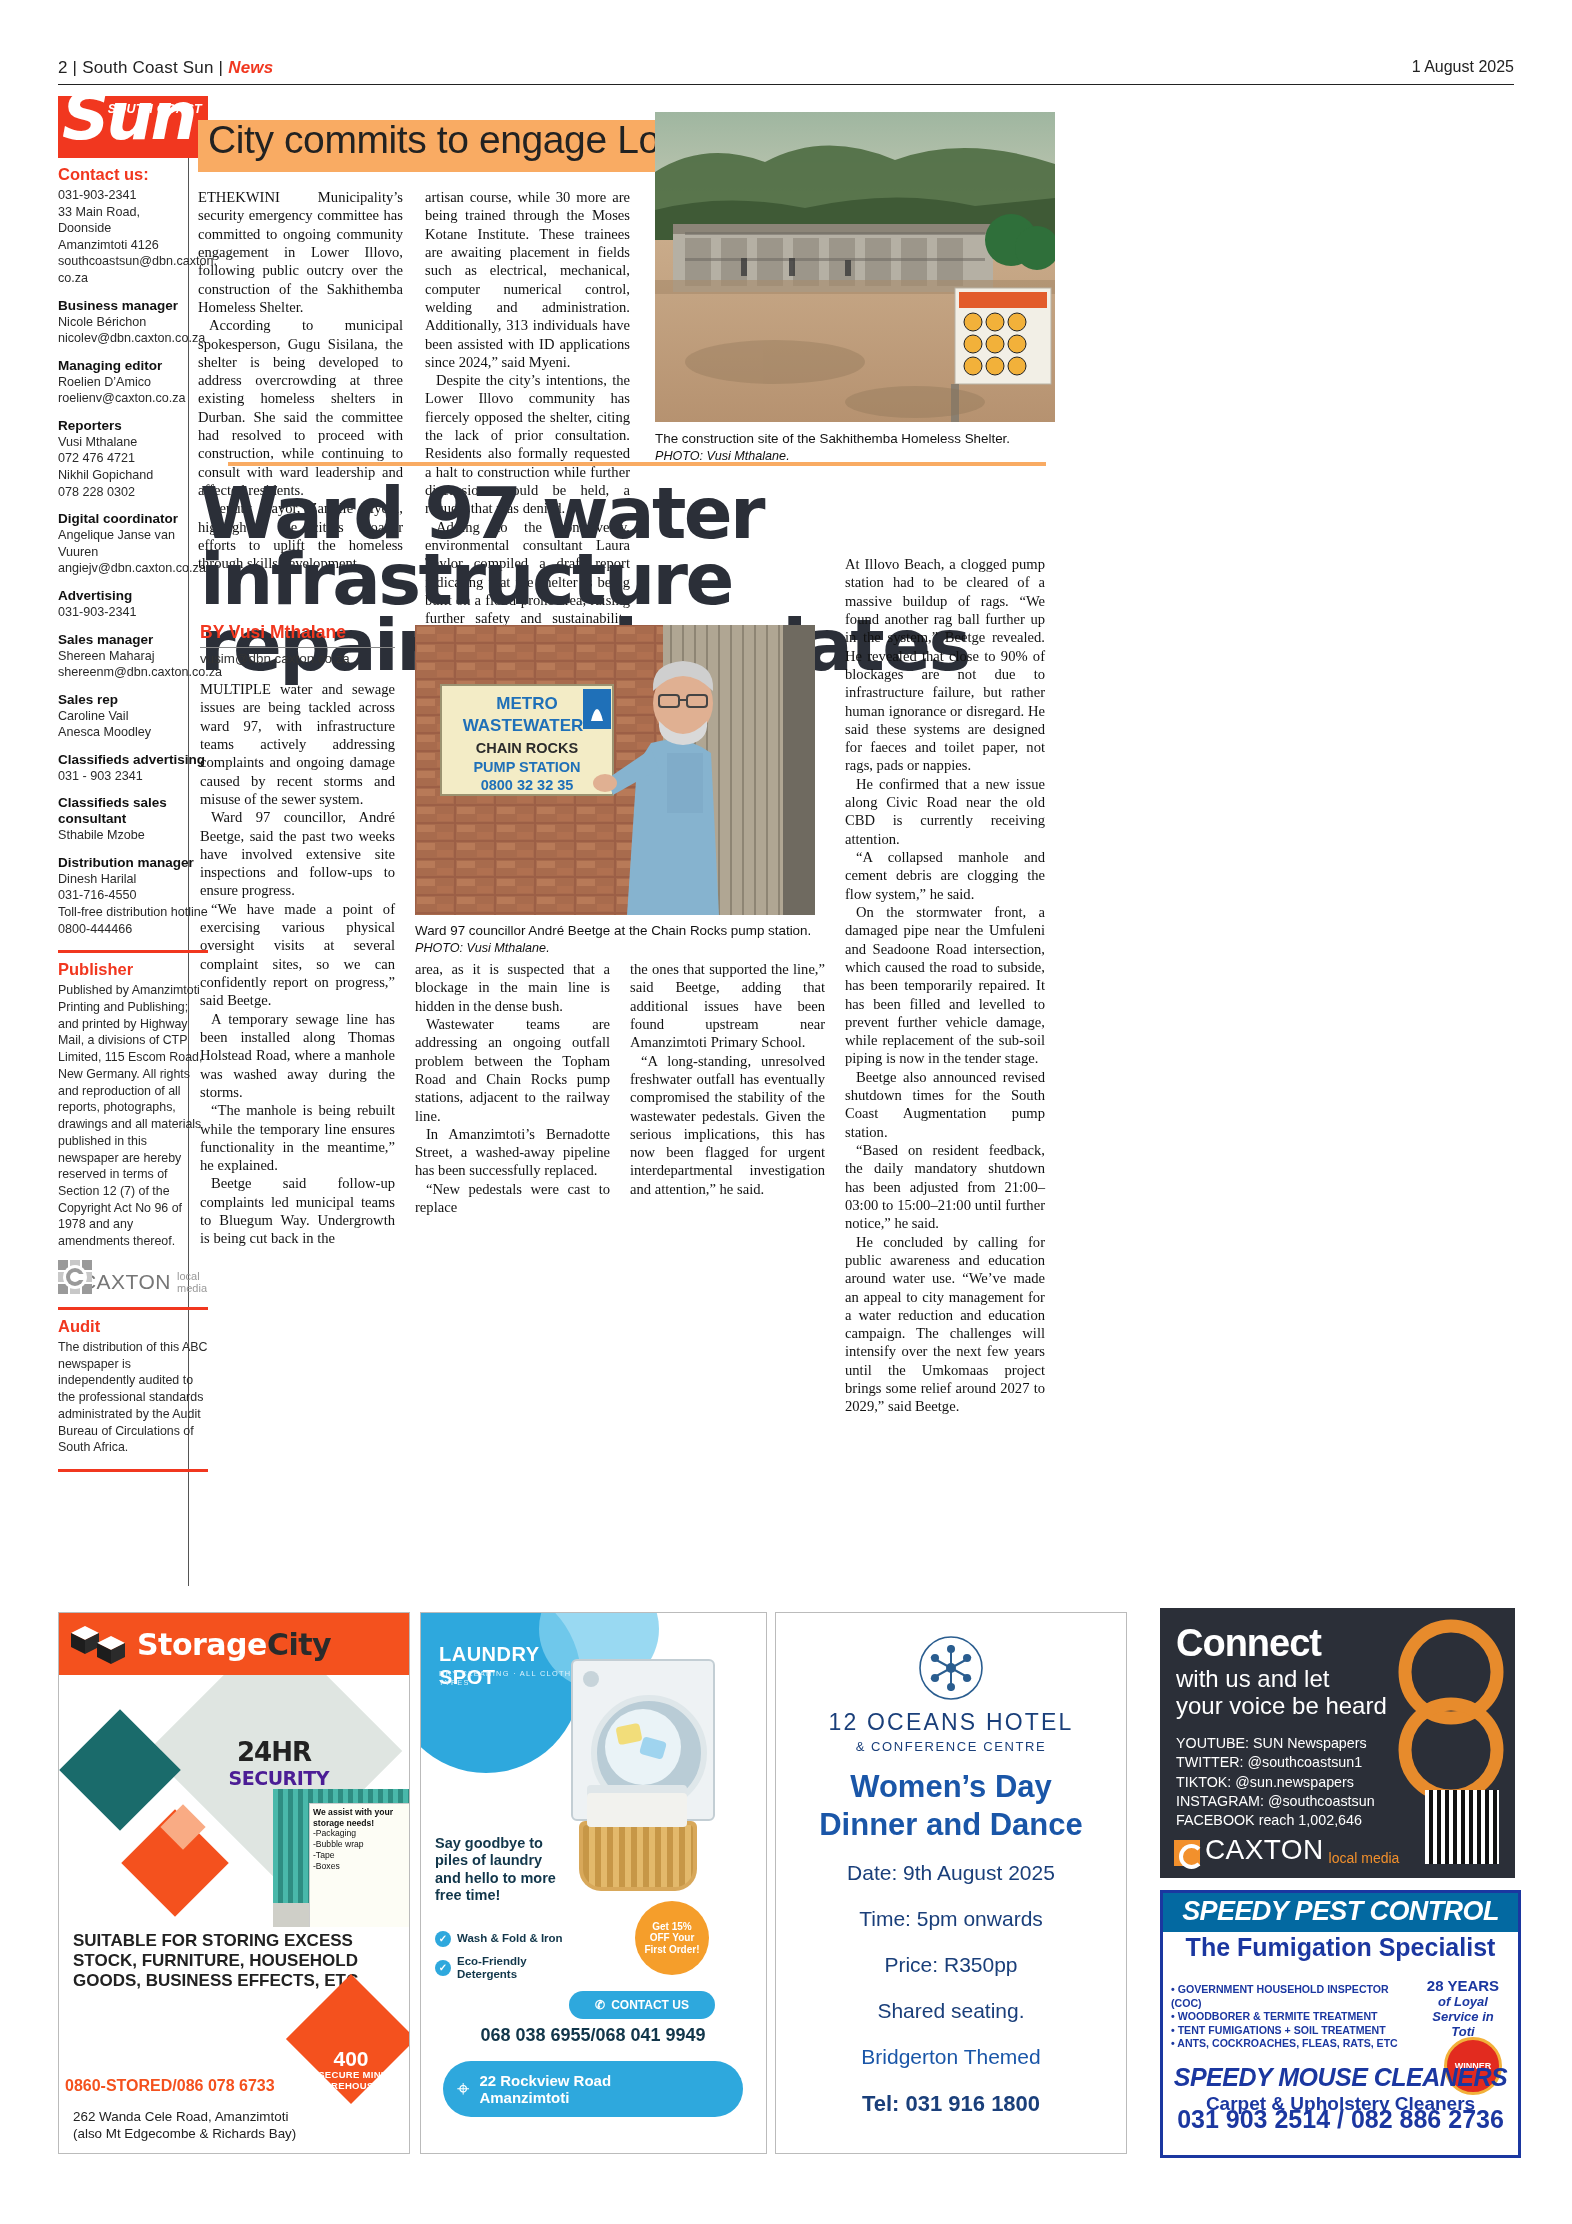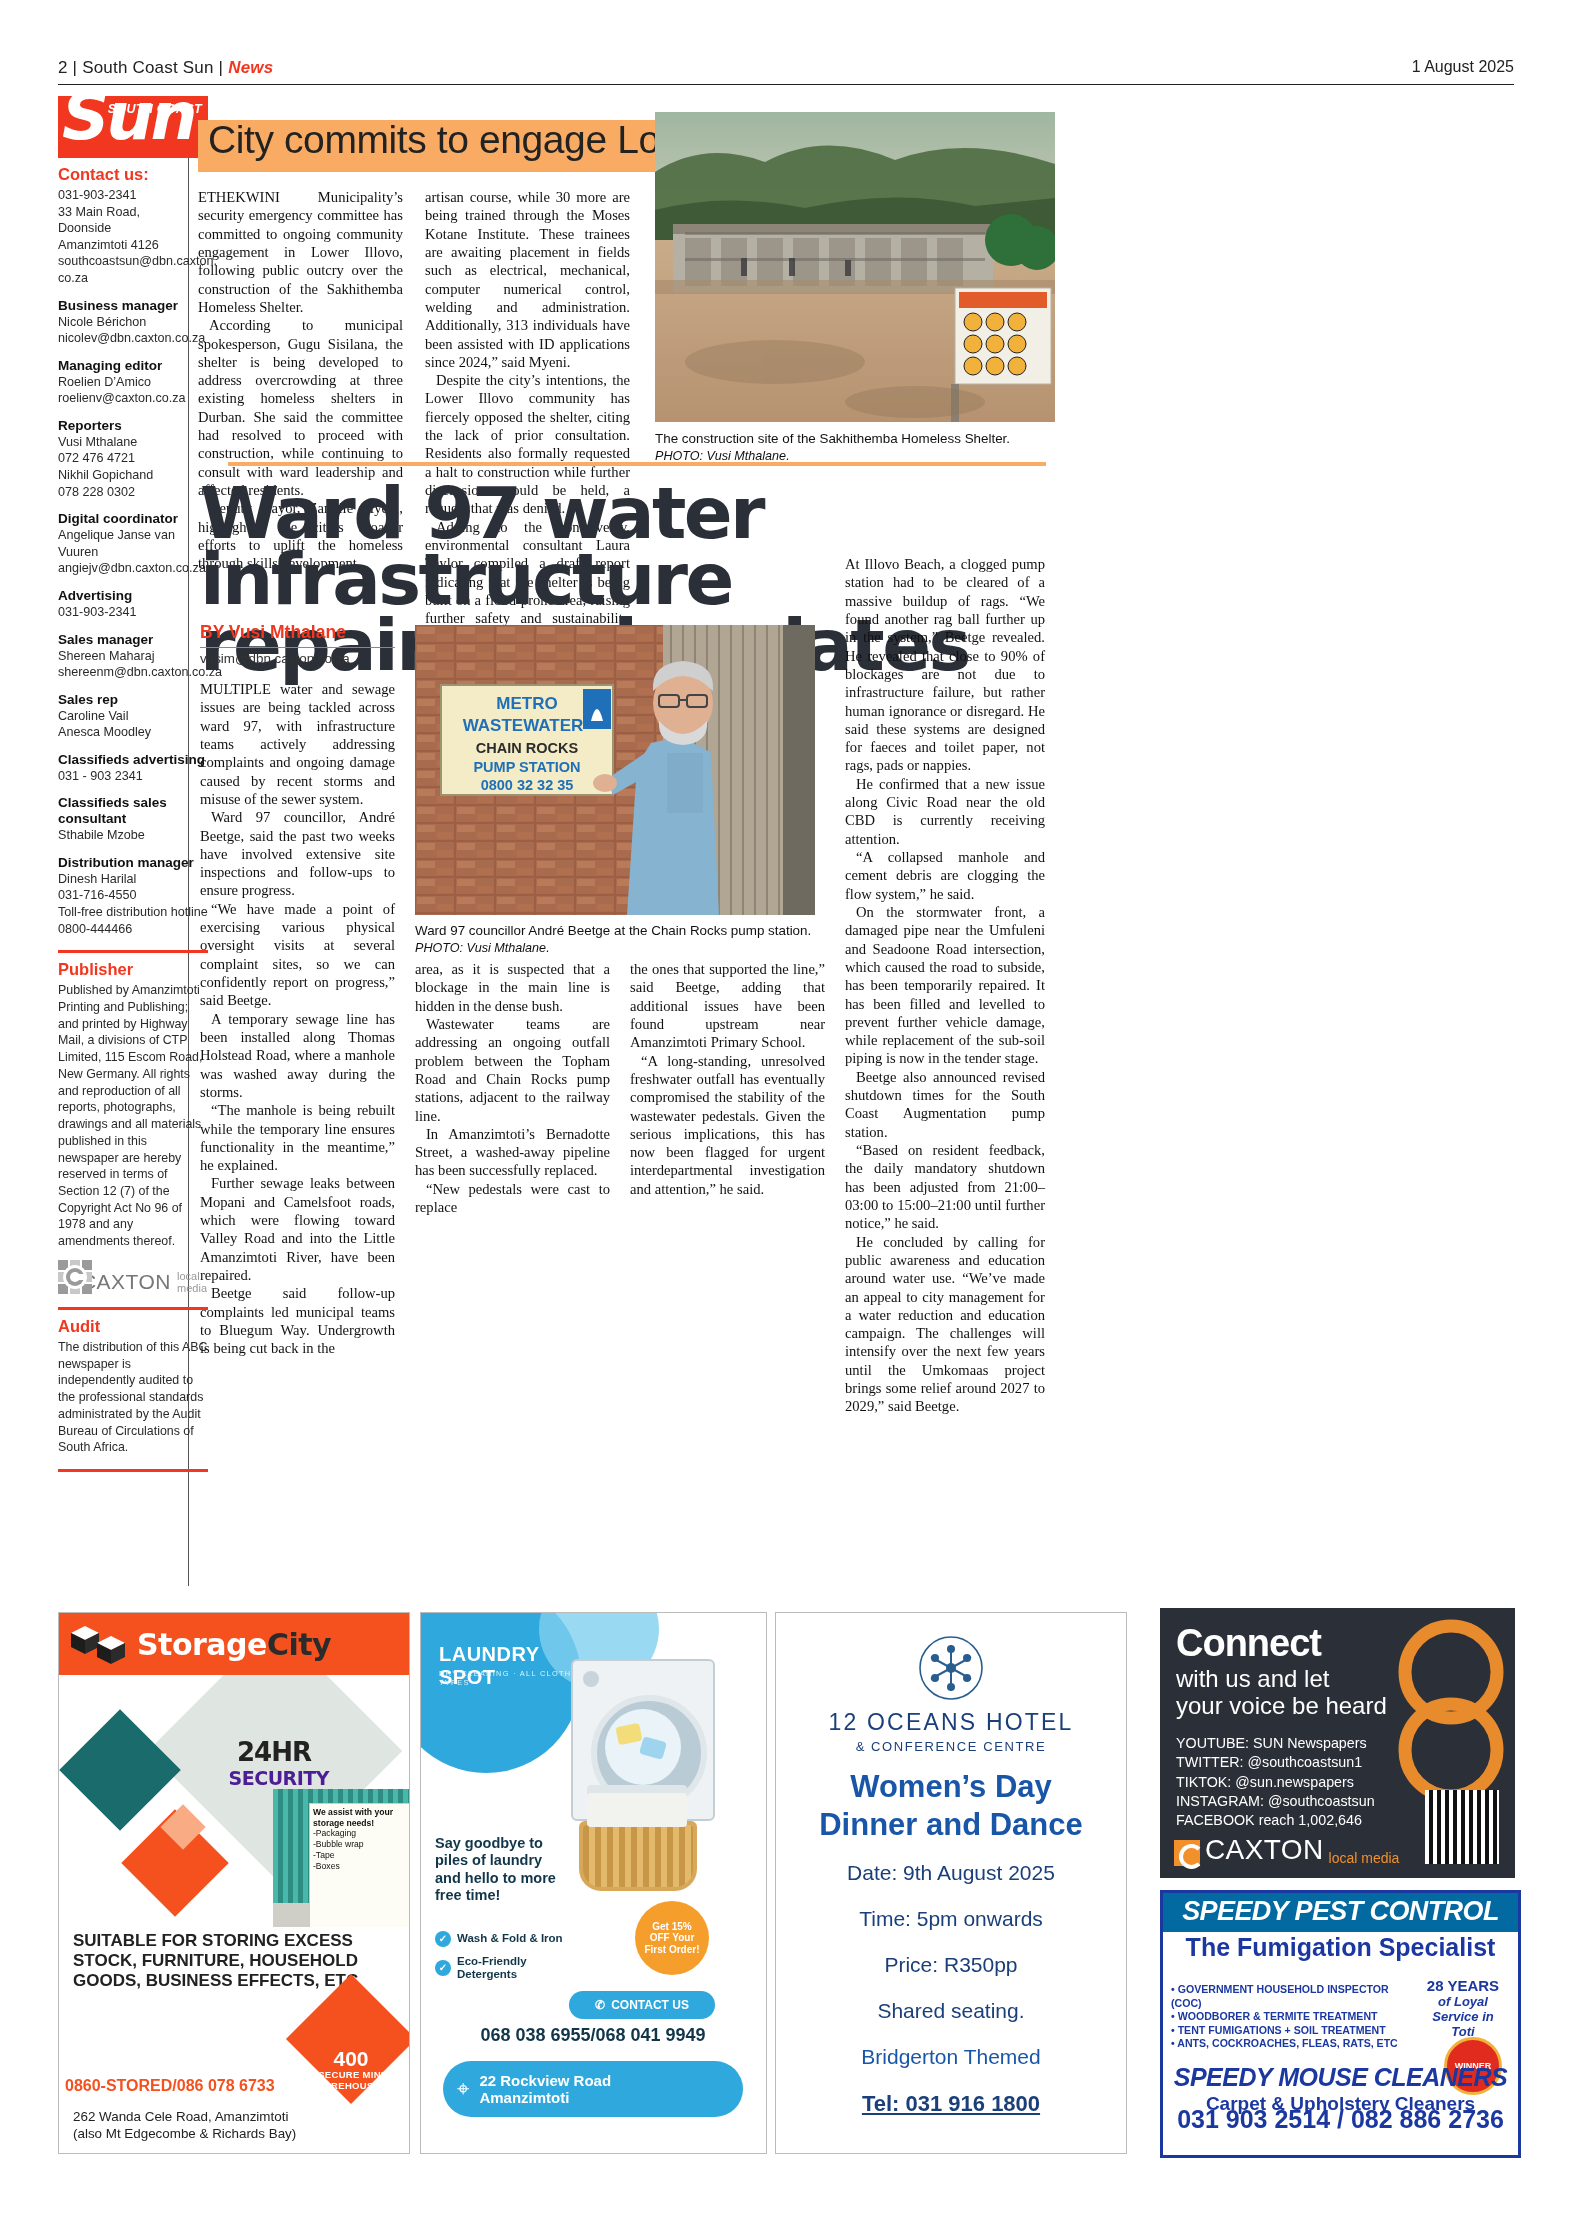--- a/index.html
+++ b/index.html
@@ -352,21 +352,20 @@
     <span>Ward 97 councillor André Beetge at the Chain Rocks pump station.</span><br>
     <i>PHOTO: Vusi Mthalane.</i>
   </div>
 
   <div class="c1 bodytxt" id="m-c1">
       <p class="first">MULTIPLE water and sewage issues are being tackled across ward 97, with infrastructure teams actively addressing complaints and ongoing damage caused by recent storms and misuse of the sewer system.</p>
       <p class="">Ward 97 councillor, André Beetge, said the past two weeks have involved extensive site inspections and follow-ups to ensure progress.</p>
       <p class="">“We have made a point of exercising various physical oversight visits at several complaint sites, so we can confidently report on progress,” said Beetge.</p>
       <p class="">A temporary sewage line has been installed along Thomas Holstead Road, where a manhole was washed away during the storms.</p>
       <p class="">“The manhole is being rebuilt while the temporary line ensures functionality in the meantime,” he explained.</p>
-      <p class="">Further sewage leaks between Mopani and Camelsfoot roads, which were flowing toward Valley Road and into the Little Amanzimtoti River, have been repaired.</p>
       <p class="">Beetge said follow-up complaints led municipal teams to Bluegum Way. Undergrowth is being cut back in the</p>
     </div>
   <div class="c2 bodytxt" id="m-c2">
       <p class="first">area, as it is suspected that a blockage in the main line is hidden in the dense bush.</p>
       <p class="">Wastewater teams are addressing an ongoing outfall problem between the Topham Road and Chain Rocks pump stations, adjacent to the railway line.</p>
       <p class="">In Amanzimtoti’s Bernadotte Street, a washed-away pipeline has been successfully replaced.</p>
       <p class="">“New pedestals were cast to replace</p>
     </div>
   <div class="c3 bodytxt" id="m-c3">
       <p class="first">the ones that supported the line,” said Beetge, adding that additional issues have been found upstream near Amanzimtoti Primary School.</p>
@@ -498,21 +497,21 @@
     </svg>
     <div style="position:absolute;left:0;top:96px;width:350px;text-align:center;font-size:23px;letter-spacing:2.2px;color:#1a3f7a;">12 OCEANS HOTEL</div>
     <div style="position:absolute;left:0;top:126px;width:350px;text-align:center;font-size:13px;letter-spacing:1.6px;color:#1a3f7a;">&amp; CONFERENCE CENTRE</div>
     <div style="position:absolute;left:0;top:156px;width:350px;text-align:center;font-weight:bold;font-size:31px;color:#1a56a8;">Women’s Day</div>
     <div style="position:absolute;left:0;top:194px;width:350px;text-align:center;font-weight:bold;font-size:31px;color:#1a56a8;">Dinner and Dance</div>
     <div style="position:absolute;left:0;top:248px;width:350px;text-align:center;font-size:21px;color:#1a3f7a;">Date: 9th August 2025</div>
     <div style="position:absolute;left:0;top:294px;width:350px;text-align:center;font-size:21px;color:#1a3f7a;">Time: 5pm onwards</div>
     <div style="position:absolute;left:0;top:340px;width:350px;text-align:center;font-size:21px;color:#1a3f7a;">Price: R350pp</div>
     <div style="position:absolute;left:0;top:386px;width:350px;text-align:center;font-size:21px;color:#1a3f7a;">Shared seating.</div>
     <div style="position:absolute;left:0;top:432px;width:350px;text-align:center;font-size:21px;color:#1a56a8;">Bridgerton Themed</div>
-    <div style="position:absolute;left:0;top:478px;width:350px;text-align:center;font-weight:bold;font-size:22px;color:#1a3f7a;text-decoration:underline;">Tel: 031 916 1800</div>
+    <div style="position:absolute;left:0;top:478px;width:350px;text-align:center;font-weight:bold;font-size:22px;color:#1a3f7a;">Tel: 031 916 1800</div>
   </div>
 
   <div class="ad ad-connect">
     <svg width="150" height="230" viewBox="0 0 150 230" style="position:absolute;right:0;top:6px;opacity:.95;">
       <circle cx="86" cy="58" r="46" fill="none" stroke="#f2902c" stroke-width="13"></circle>
       <circle cx="86" cy="136" r="46" fill="none" stroke="#f2902c" stroke-width="13"></circle>
     </svg>
     <div style="position:absolute;left:16px;top:14px;color:#fff;font-weight:bold;font-size:38px;letter-spacing:-1px;">Connect</div>
     <div style="position:absolute;left:16px;top:58px;color:#fff;font-size:24px;line-height:1.12;">
       <span>with us and let</span><br>

